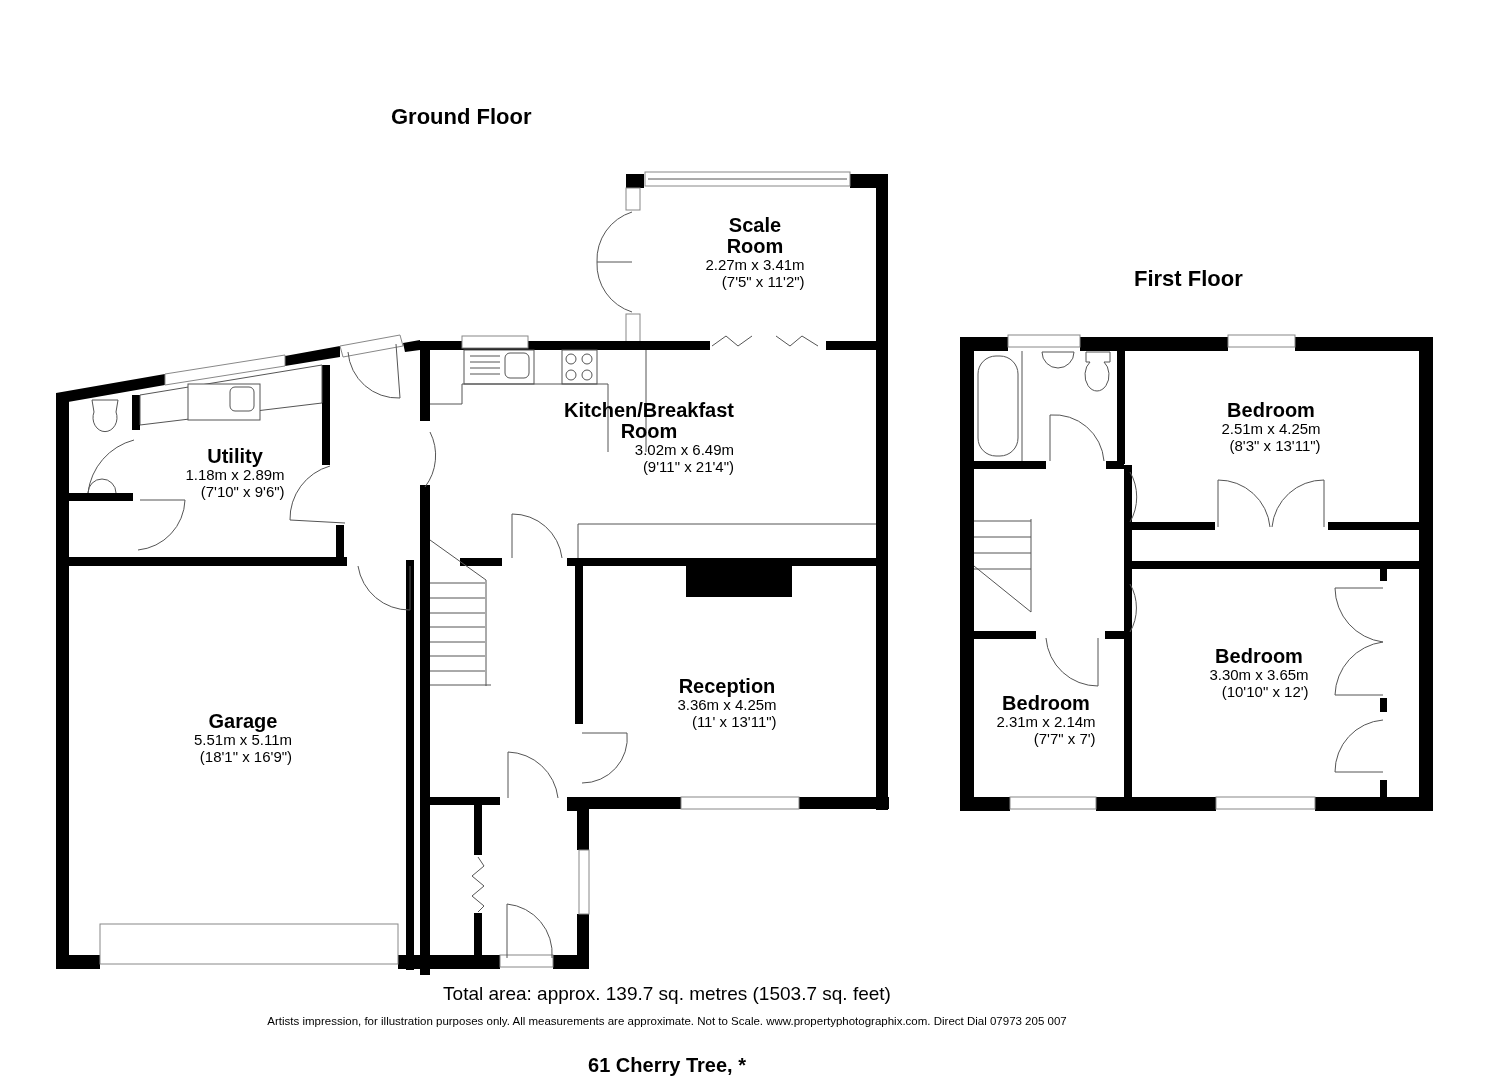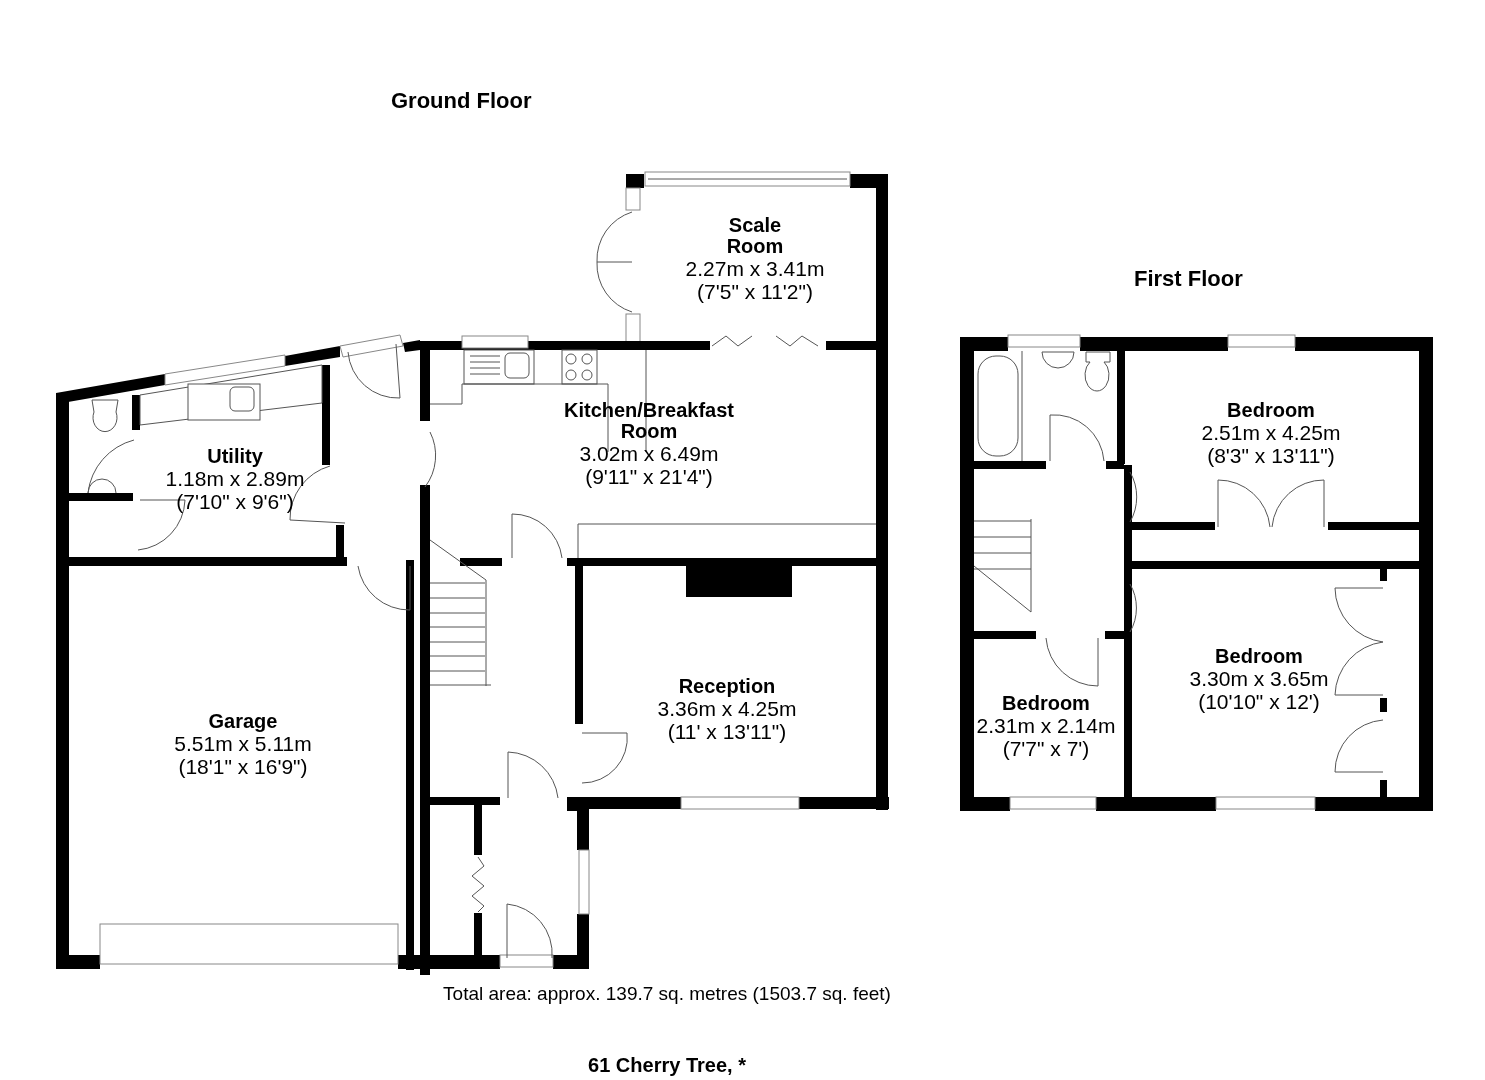--- a/index.html
+++ b/index.html
@@ -1,21 +1,21 @@
 <!DOCTYPE html>
 <html><head>
 <meta charset="utf-8">
 <style>
   html, body { margin:0; padding:0; background:#ffffff; }
   body { width:1485px; height:1080px; position:relative; overflow:hidden; font-family:"Liberation Sans", sans-serif; color:#000; }
   #plan { position:absolute; left:0; top:0; }
   .floor-title { position:absolute; font-weight:bold; font-size:22px; white-space:nowrap; }
   .room-label { position:absolute; text-align:center; line-height:1.05; transform:translateX(-50%); white-space:nowrap; }
   .room-name { font-weight:bold; font-size:20px; display:block; }
-  .room-dim { font-size:21px; display:block; line-height:1.1; }
+  .room-dim { font-size:15px; display:block; line-height:1.1;text-align:right; }
   .footer { position:absolute; left:0; width:1334px; text-align:center; white-space:nowrap; }
   .total { top:983px; font-size:19px; }
   .disclaimer { top:1015px; font-size:11.5px; line-height:1.15; }
   .address { top:1054px; font-weight:bold; font-size:20px; }
   svg .w { fill:#000; }
   svg .ln { fill:none; stroke:#555; stroke-width:1; }
   svg .fx { fill:#fff; stroke:#555; stroke-width:1; }
   svg .wn { fill:#fff; stroke:#888; stroke-width:1; }
 </style>
 </head>
@@ -175,21 +175,21 @@
       <line class="ln" x1="974" y1="566" x2="1031" y2="612"></line>
     </g>
 
     <rect class="w" x="1380" y="698" width="7" height="14"></rect>
     <rect class="w" x="1380" y="780" width="7" height="17"></rect>
     <path class="ln" d="M1383 588 L1335 588 A55 55 0 0 0 1383 642 A55 55 0 0 0 1335 695 L1383 695"></path>
     <path class="ln" d="M1383 720 A52 52 0 0 0 1335 772 L1383 772"></path>
   </g>
 </svg>
 
-<div class="floor-title" style="left:391px; top:88px;">Ground Floor</div>
+<div class="floor-title" style="left:391px; top:104px;">Ground Floor</div>
 <div class="floor-title" style="left:1134px; top:266px;text-align:center;">First Floor</div>
 
 <div class="room-label" style="left:755px; top:215px;">
   <span class="room-name">Scale</span>
   <span class="room-name">Room</span>
   <span class="room-dim">2.27m x 3.41m</span>
   <span class="room-dim">(7'5" x 11'2")</span>
 </div>
 
 <div class="room-label" style="left:235px; top:446px;">
@@ -230,14 +230,15 @@
 </div>
 
 <div class="room-label" style="left:1046px; top:693px;">
   <span class="room-name">Bedroom</span>
   <span class="room-dim">2.31m x 2.14m</span>
   <span class="room-dim">(7'7" x 7')</span>
 </div>
 
 <div class="footer total">Total area: approx. 139.7 sq. metres (1503.7 sq. feet)</div>
 <div class="footer disclaimer">
+  <div>Artists impression, for illustration purposes only. All measurements are approximate. Not to Scale. www.propertyphotographix.com. Direct Dial 07973 205 007</div>
 </div>
 <div class="footer address">61 Cherry Tree, *</div>
 
 </body></html>

